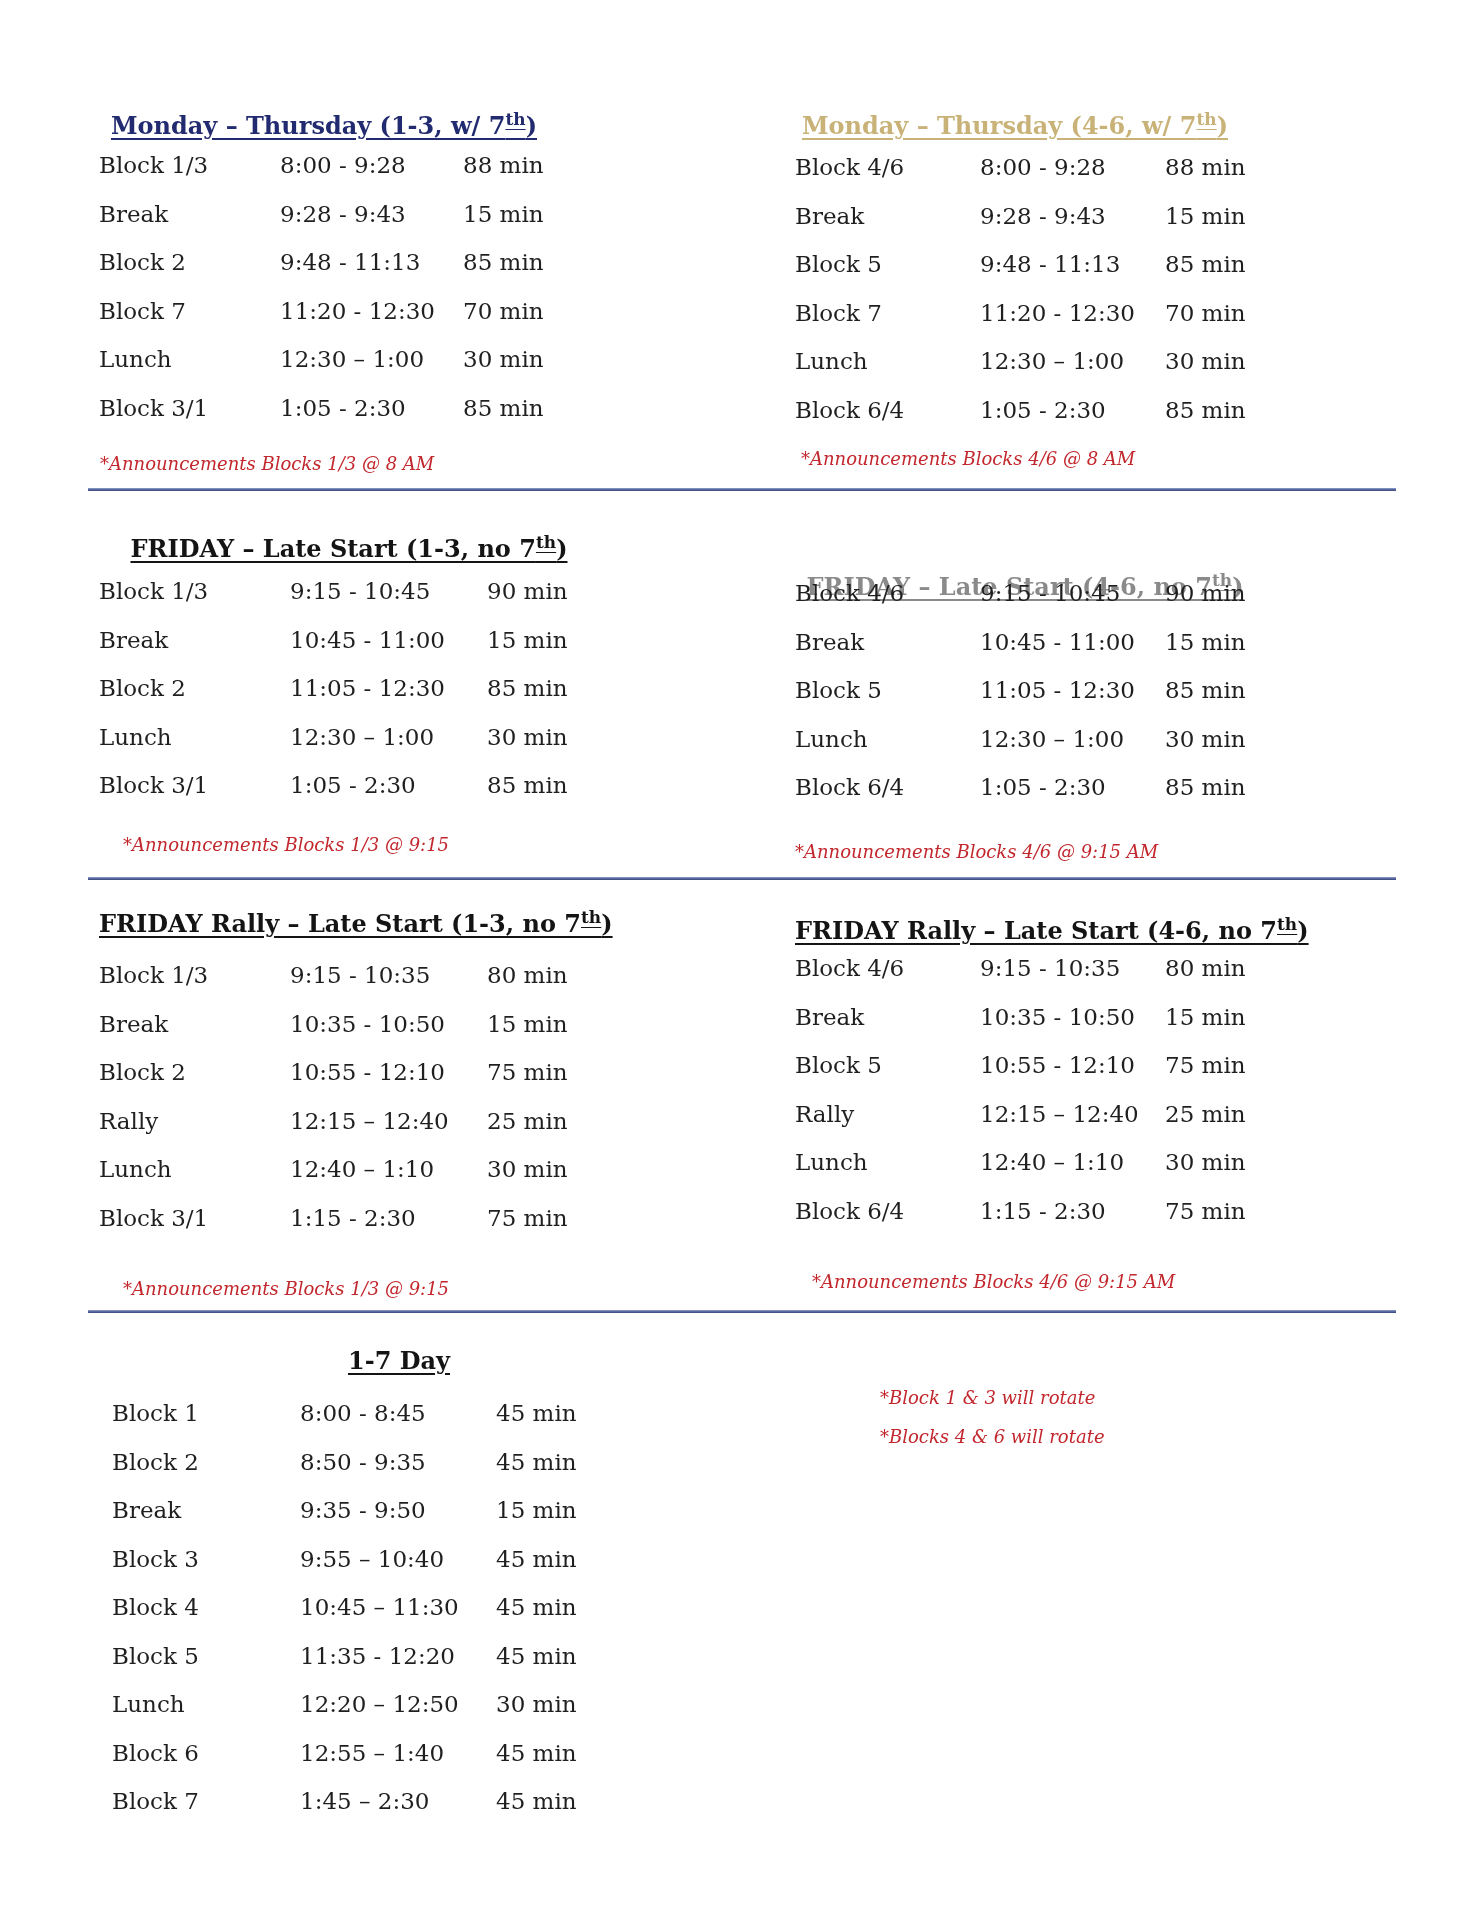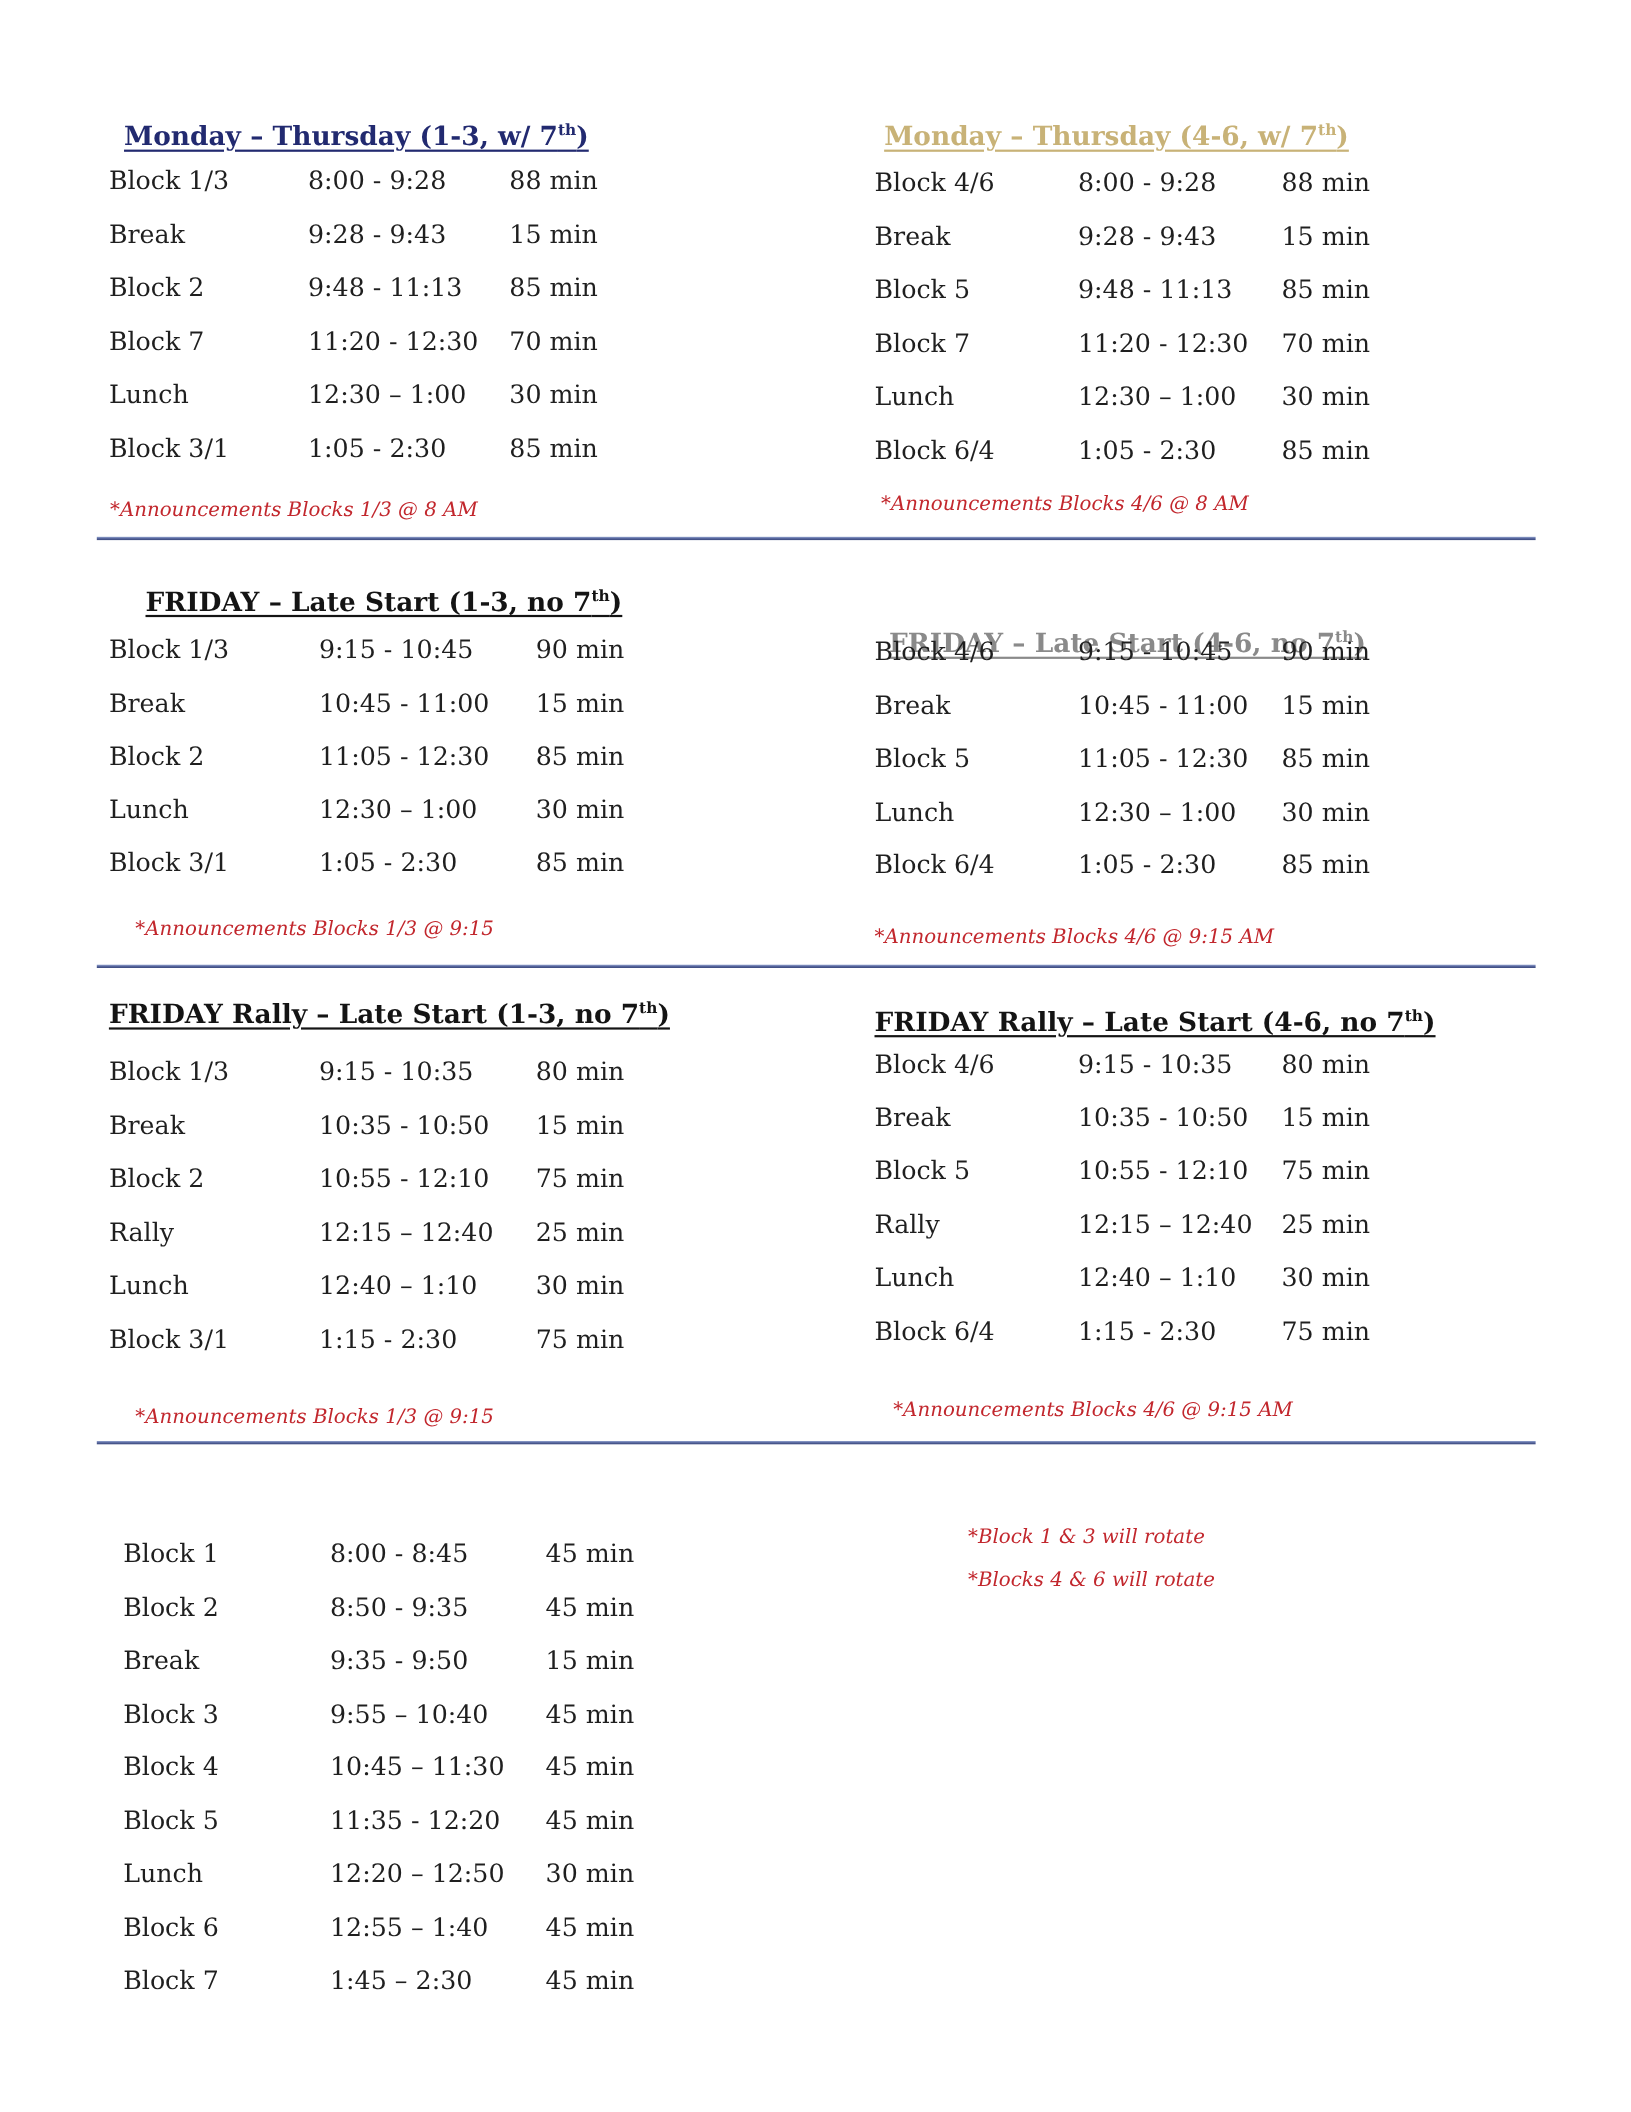--- a/index.html
+++ b/index.html
@@ -5,21 +5,21 @@
   html,body { margin:0; padding:0; background:#ffffff; }
   .page {
     position:relative; width:1483px; height:1920px; background:#ffffff;
     font-family:"DejaVu Serif", serif; color:#1f1f1f; overflow:hidden;
   }
   .heading {
     position:absolute; font-weight:bold; font-size:24px; line-height:28px;
     text-align:center; text-decoration:underline; text-underline-offset:4px;
     white-space:nowrap;
   }
-  .heading sup { font-size:14px; }
+  .heading sup { font-size:17px;text-decoration:underline; }
   .navy { color:#222a70; }
   .gold { color:#c8b277; }
   .grayhead { color:#8a8a8a; }
   .blackhead { color:#141414; }
   .tbl { position:absolute; }
   .row { display:grid; height:48.5px; align-items:start; }
   .row span { font-size:23px; line-height:30px; white-space:nowrap; }
   .cols-s1-left  { grid-template-columns:181px 183px 1fr; }
   .cols-s23-left { grid-template-columns:191px 197px 1fr; }
   .cols-s4       { grid-template-columns:188px 196px 1fr;margin-left:13px; }
@@ -257,20 +257,23 @@
       <span>1:15 - 2:30</span>
       <span>75 min</span>
     </div>
   </div>
 
   <div class="announce" style="left:123px; top:1275px;">*Announcements Blocks 1/3 @ 9:15</div>
   <div class="announce" style="left:812px; top:1268px;">*Announcements Blocks 4/6 @ 9:15 AM</div>
 
   <div class="divider" style="top:1310px;"></div>
 
+  <div class="heading blackhead" style="left:99px; top:1347px; width:600px;">
+    <span>1-7 Day</span>
+  </div>
 
   <div class="tbl" style="left:99px; top:1398px; width:580px;">
     <div class="row cols-s4">
       <span>Block 1</span>
       <span>8:00 - 8:45</span>
       <span>45 min</span>
     </div>
     <div class="row cols-s4">
       <span>Block 2</span>
       <span>8:50 - 9:35</span>

